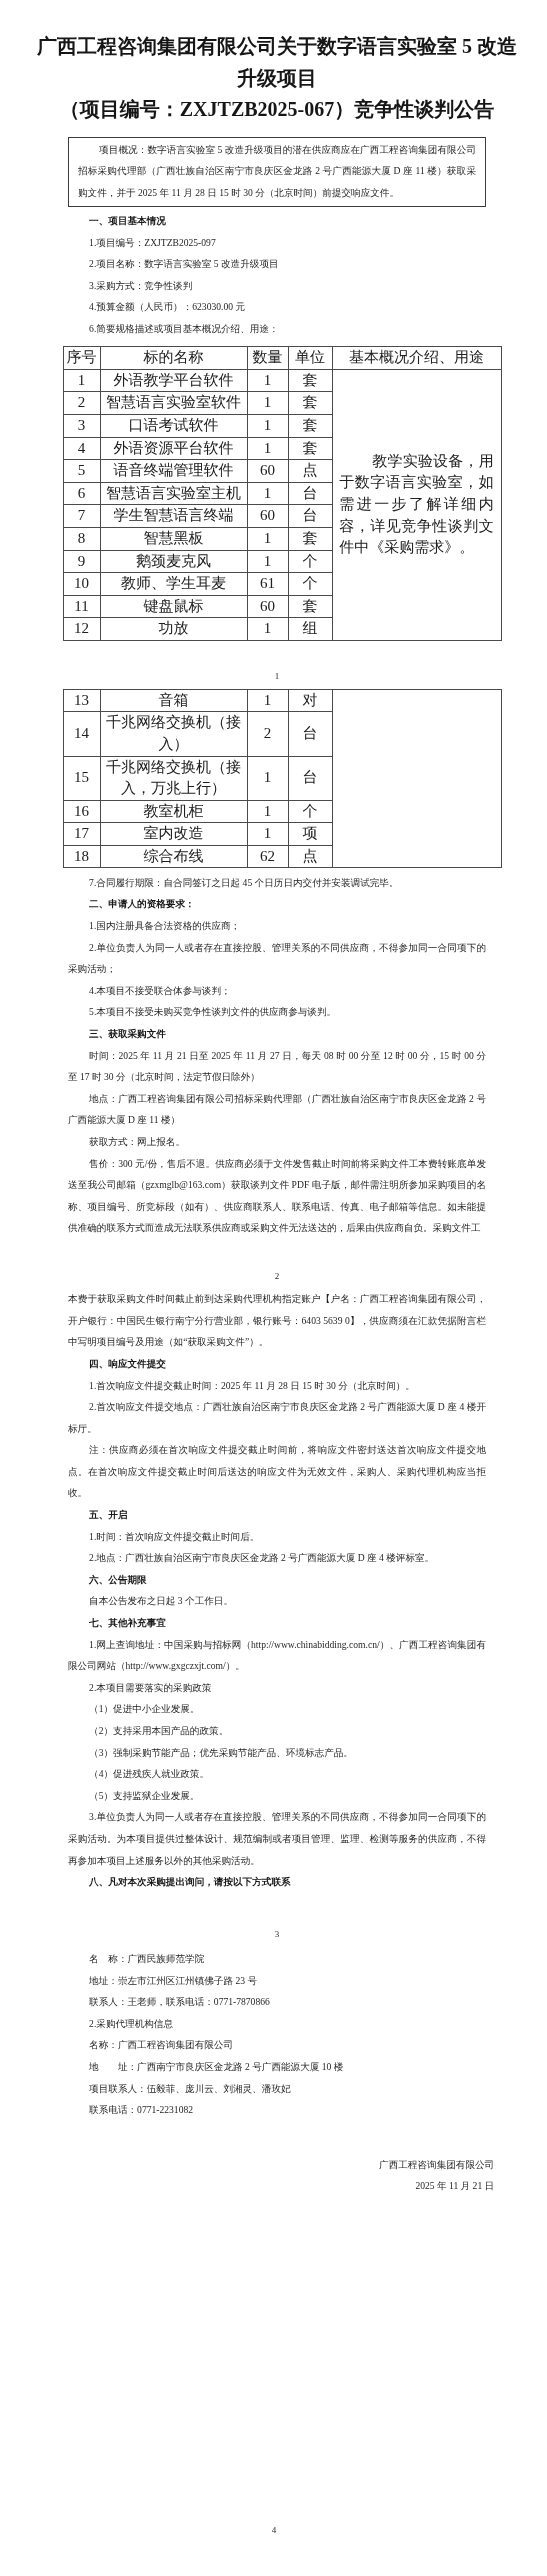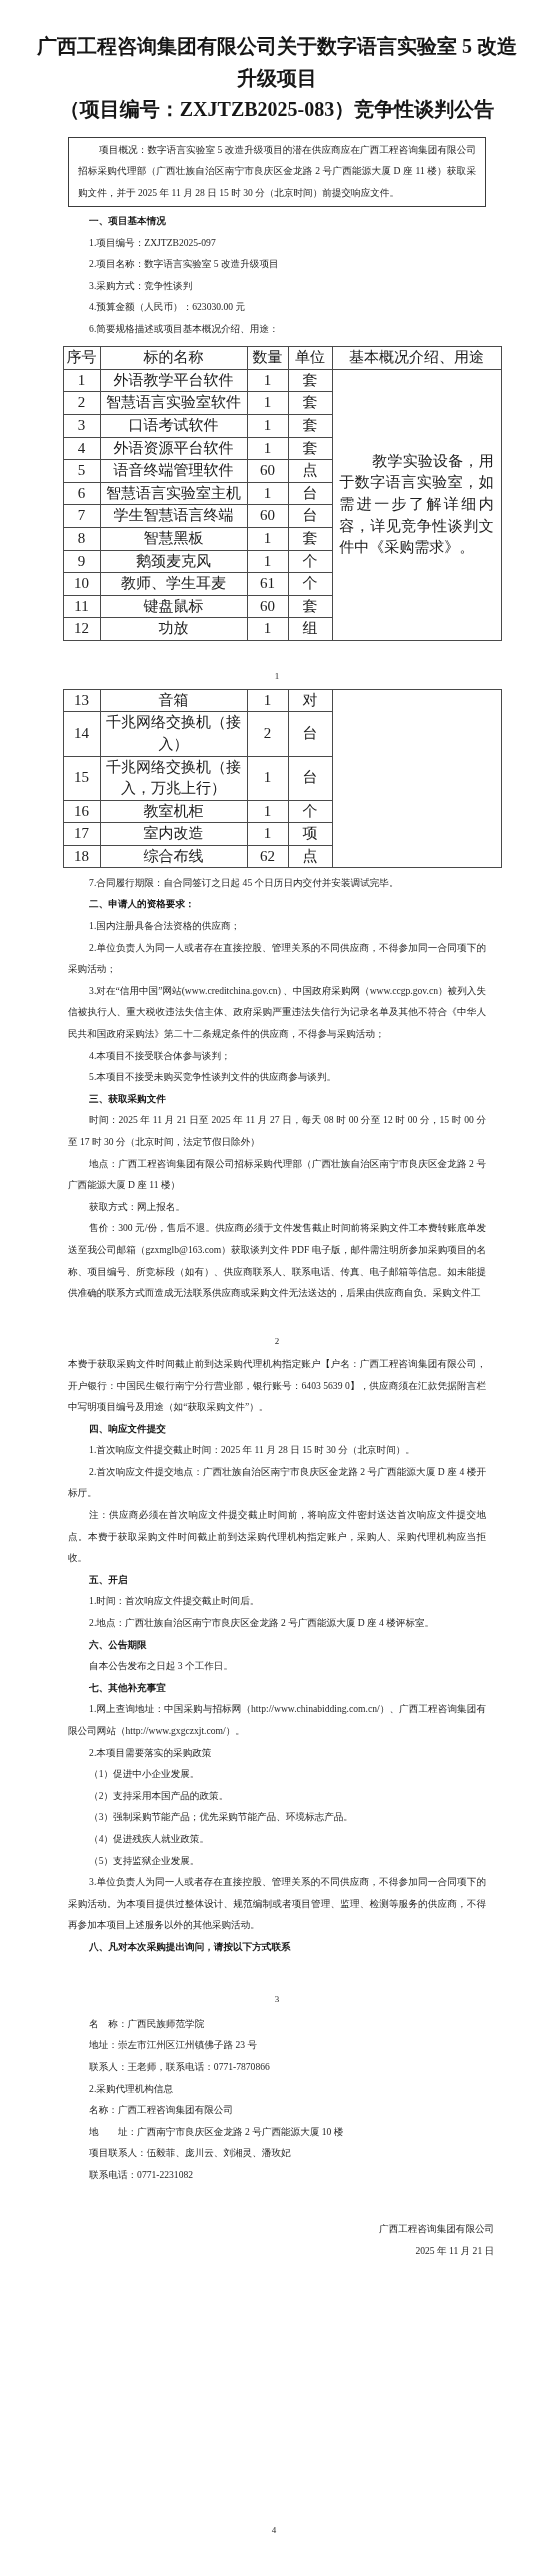--- a/index.html
+++ b/index.html
@@ -62,21 +62,21 @@
   .sign{text-align:right;text-indent:0;margin-right:-8.2px;}
   .sign-company{margin-top:33px;}
 </style>
 </head>
 <body>
 
 <div class="doc">
 
   <h1 class="title">
     <span class="tline">广西工程咨询集团有限公司关于数字语言实验室 5 改造升级项目</span>
-    <span class="tline">（项目编号：ZXJTZB2025-083）竞争性谈判公告</span>
+    <span class="tline">（项目编号：ZXJTZB2025-067）竞争性谈判公告</span>
   </h1>
 
   <div class="content">
 
     <div class="overview-box">
       <p class="p">项目概况：数字语言实验室 5 改造升级项目的潜在供应商应在广西工程咨询集团有限公司招标采购代理部（广西壮族自治区南宁市良庆区金龙路 2 号广西能源大厦 D 座 11 楼）获取采购文件，并于 2025 年 11 月 28 日 15 时 30 分（北京时间）前提交响应文件。</p>
     </div>
 
     <p class="p h first-h">一、项目基本情况</p>
     <p class="p">1.项目编号：ZXJTZB2025-097</p>
@@ -228,38 +228,37 @@
         <td>点</td>
       </tr>
     </tbody>
       </table>
 
     <p class="p p7">7.合同履行期限：自合同签订之日起 45 个日历日内交付并安装调试完毕。</p>
 
     <p class="p h">二、申请人的资格要求：</p>
     <p class="p">1.国内注册具备合法资格的供应商；</p>
     <p class="p">2.单位负责人为同一人或者存在直接控股、管理关系的不同供应商，不得参加同一合同项下的采购活动；</p>
-    <p class="p">3.对在“信用中国”网站(www.creditchina.gov.cn) 、中国政府采购网（www.ccgp.gov.cn）被列入失信被执行人、重大税收违法失信主体、政府采购严重违法失信行为记录名单及其他不符合《中华人民共和国政府采购法》第二十二条规定条件的供应商，不得参与采购活动；</p>
     <p class="p">4.本项目不接受联合体参与谈判；</p>
     <p class="p">5.本项目不接受未购买竞争性谈判文件的供应商参与谈判。</p>
 
     <p class="p h">三、获取采购文件</p>
     <p class="p">时间：2025 年 11 月 21 日至 2025 年 11 月 27 日，每天 08 时 00 分至 12 时 00 分，15 时 00 分至 17 时 30 分（北京时间，法定节假日除外）</p>
     <p class="p">地点：广西工程咨询集团有限公司招标采购代理部（广西壮族自治区南宁市良庆区金龙路 2 号广西能源大厦 D 座 11 楼）</p>
     <p class="p">获取方式：网上报名。</p>
     <p class="p">售价：300 元/份，售后不退。供应商必须于文件发售截止时间前将采购文件工本费转账底单发送至我公司邮箱（gzxmglb@163.com）获取谈判文件 PDF 电子版，邮件需注明所参加采购项目的名称、项目编号、所竞标段（如有）、供应商联系人、联系电话、传真、电子邮箱等信息。如未能提供准确的联系方式而造成无法联系供应商或采购文件无法送达的，后果由供应商自负。采购文件工</p>
 
     <div class="pagenum pn2">2</div>
 
     <p class="p noind">本费于获取采购文件时间截止前到达采购代理机构指定账户【户名：广西工程咨询集团有限公司，开户银行：中国民生银行南宁分行营业部，银行账号：6403 5639 0】，供应商须在汇款凭据附言栏中写明项目编号及用途（如“获取采购文件”）。</p>
 
     <p class="p h">四、响应文件提交</p>
     <p class="p">1.首次响应文件提交截止时间：2025 年 11 月 28 日 15 时 30 分（北京时间）。</p>
     <p class="p">2.首次响应文件提交地点：广西壮族自治区南宁市良庆区金龙路 2 号广西能源大厦 D 座 4 楼开标厅。</p>
-    <p class="p">注：供应商必须在首次响应文件提交截止时间前，将响应文件密封送达首次响应文件提交地点。本费于获取采购文件时间截止前到达采购代理机构指定账户，采购人、采购代理机构应当拒收。</p>
+    <p class="p">注：供应商必须在首次响应文件提交截止时间前，将响应文件密封送达首次响应文件提交地点。在首次响应文件提交截止时间后送达的响应文件为无效文件，采购人、采购代理机构应当拒收。</p>
 
     <p class="p h">五、开启</p>
     <p class="p">1.时间：首次响应文件提交截止时间后。</p>
     <p class="p">2.地点：广西壮族自治区南宁市良庆区金龙路 2 号广西能源大厦 D 座 4 楼评标室。</p>
 
     <p class="p h">六、公告期限</p>
     <p class="p">自本公告发布之日起 3 个工作日。</p>
 
     <p class="p h">七、其他补充事宜</p>
     <p class="p">1.网上查询地址：中国采购与招标网（http://www.chinabidding.com.cn/）、广西工程咨询集团有限公司网站（http://www.gxgczxjt.com/）。</p>

